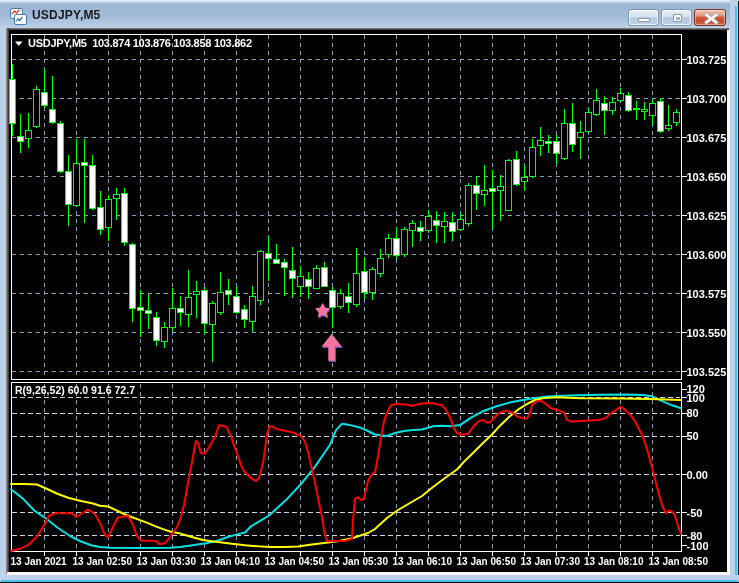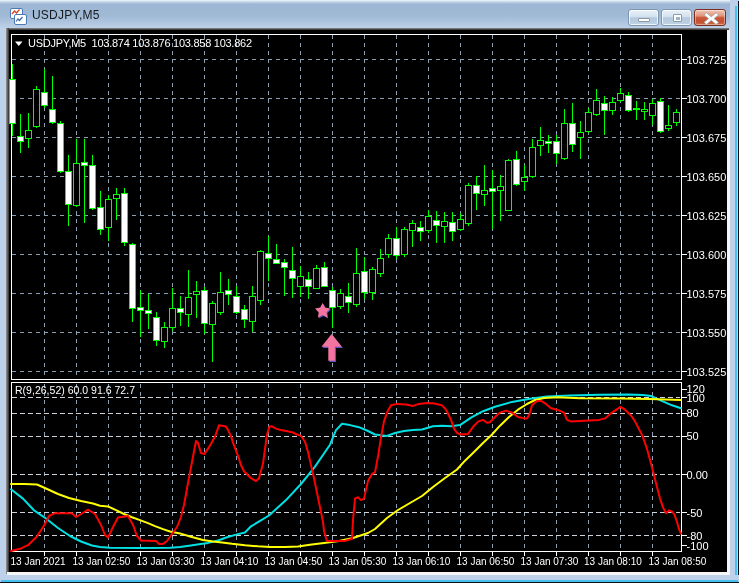--- a/index.html
+++ b/index.html
@@ -1,18 +1,18 @@
 <!DOCTYPE html>
 <html><head>
 <meta charset="utf-8">
 <style>
 * { margin:0; padding:0; box-sizing:border-box; }
 html,body { width:739px; height:583px; overflow:hidden; background:#000; }
 #win { position:absolute; left:0; top:0; width:739px; height:583px;
-  font-family:"Liberation Sans", sans-serif; }
+  font-family:"Liberation Sans", sans-serif;font-weight:bold; }
 
 #frame { position:absolute; inset:0; background:#bdd2ea; }
 
 #title { position:absolute; left:0; top:0; width:739px; height:30px;
   background:linear-gradient(180deg,#f2f7fc 0px,#cddded 1.5px,#9cb6d3 4px,#a0bad6 16px,#b3c8e2 24px,#c2d5ea 30px); }
 #title .txt { position:absolute; left:32px; top:8px; font-size:12px; color:#16191d; letter-spacing:0.2px; }
 
 #icon { position:absolute; left:10px; top:8px; width:17px; height:17px; }
 #icon .w { position:absolute; background:#fdfefe; border:1px solid #4a7ab8; border-radius:2px; }
 #icon .w1 { left:0; top:0; width:13px; height:11px; }

